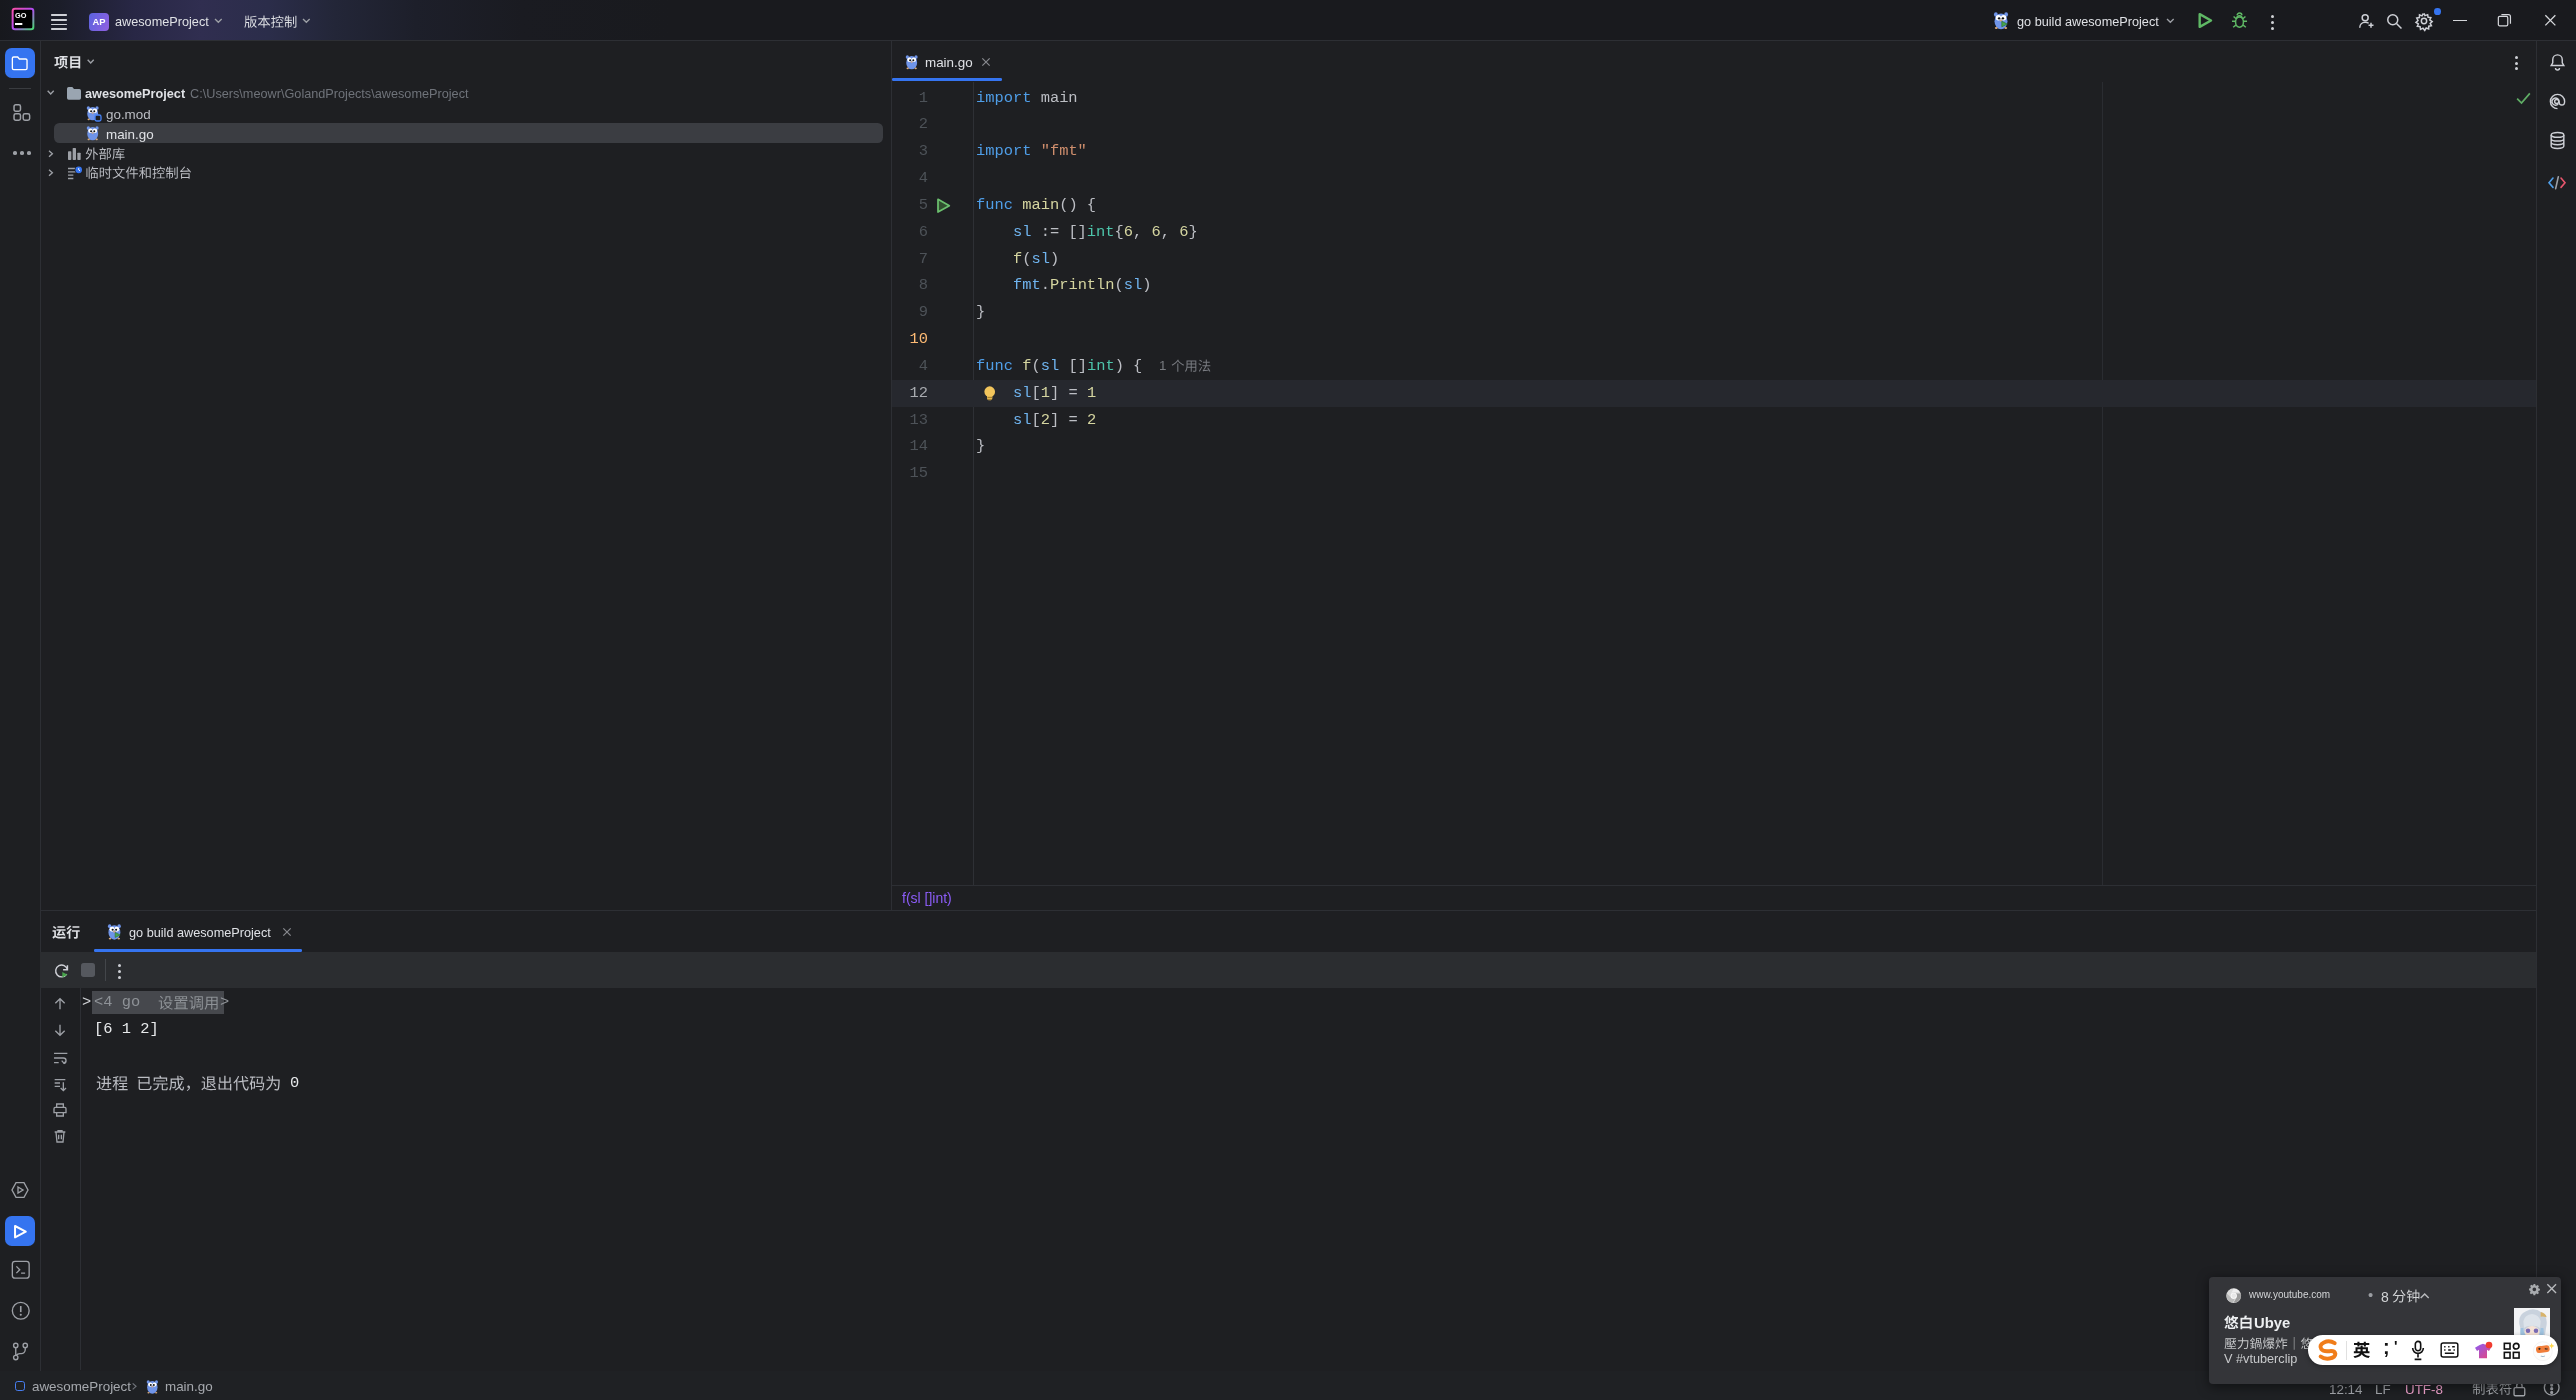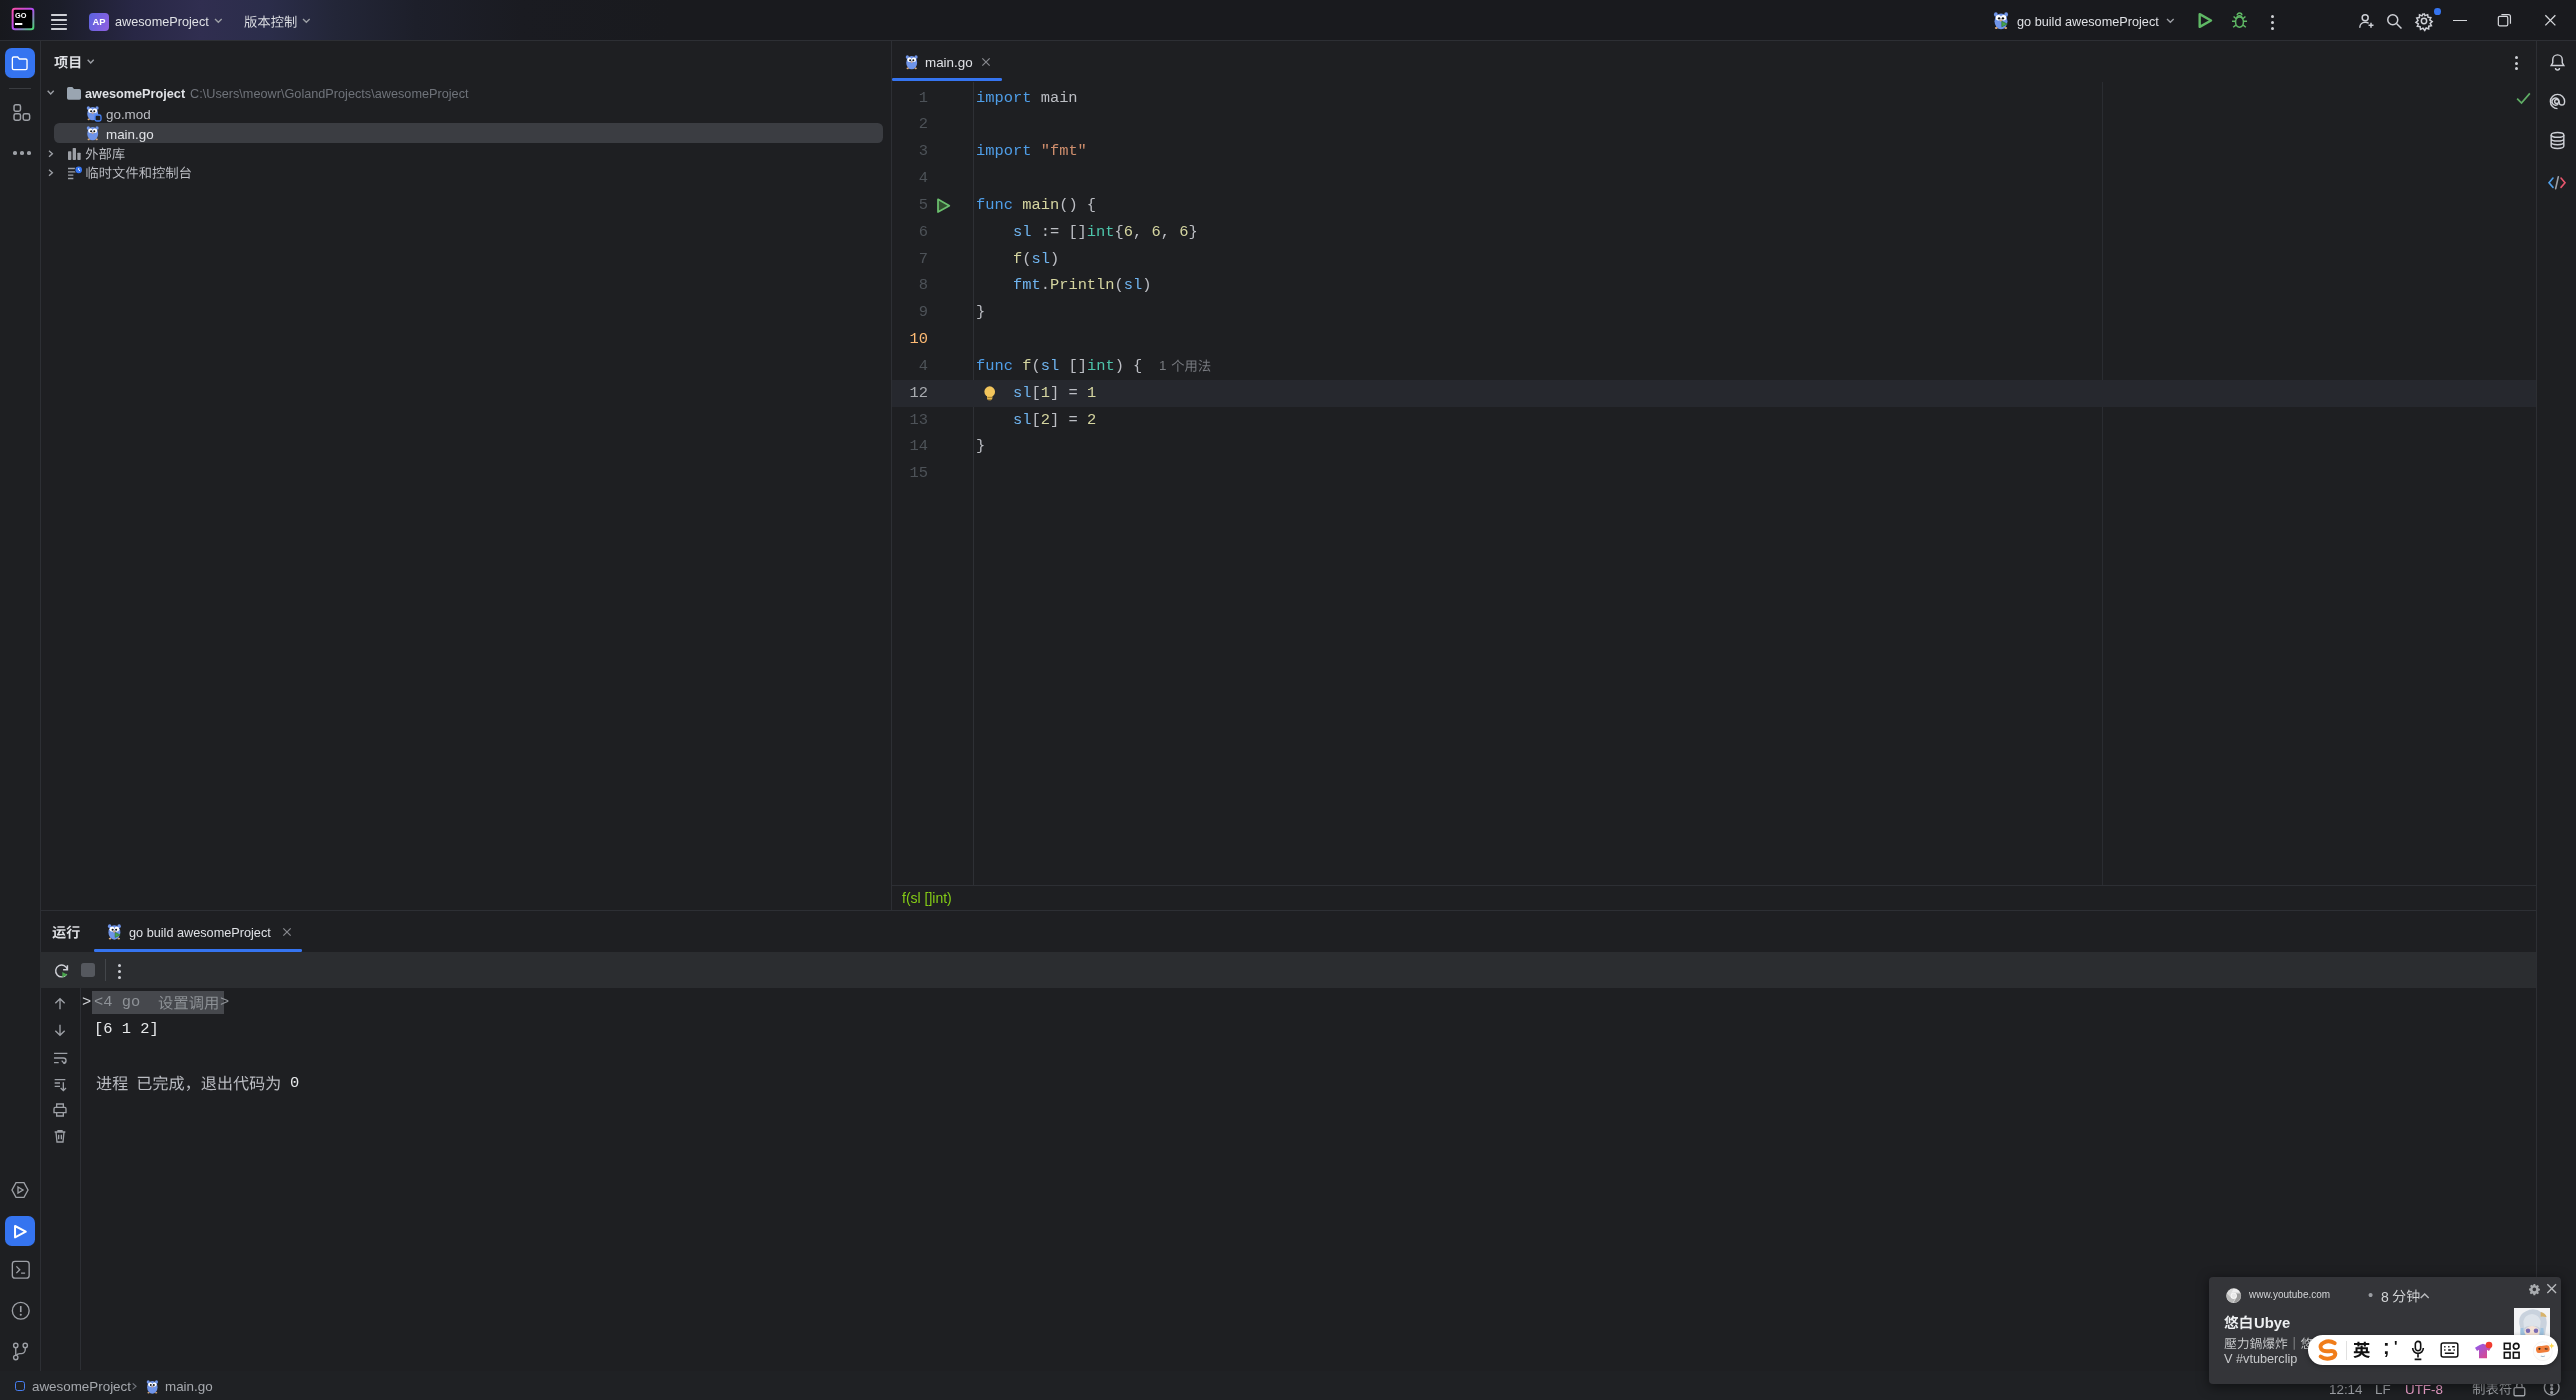--- a/index.html
+++ b/index.html
@@ -291,21 +291,21 @@
 <div class="abs mono" style="left:976px;top:353px"><span style="color:#4f9ee8">func</span><span style="color:#bcbec4"> </span><span style="color:#d5d5a0">f</span><span style="color:#bcbec4">(</span><span style="color:#6fb3ee">sl</span><span style="color:#bcbec4"> []</span><span style="color:#4dc5ab">int</span><span style="color:#bcbec4">) {</span></div>
 <div class="abs mono" style="left:976px;top:380px"><span style="color:#bcbec4">    </span><span style="color:#6fb3ee">sl</span><span style="color:#bcbec4">[</span><span style="color:#d5d5a0">1</span><span style="color:#bcbec4">] = </span><span style="color:#d5d5a0">1</span></div>
 <div class="abs mono" style="left:976px;top:407px"><span style="color:#bcbec4">    </span><span style="color:#6fb3ee">sl</span><span style="color:#bcbec4">[</span><span style="color:#d5d5a0">2</span><span style="color:#bcbec4">] = </span><span style="color:#d5d5a0">2</span></div>
 <div class="abs mono" style="left:976px;top:433px"><span style="color:#bcbec4">}</span></div>
 <div class="abs" style="left:1159px;top:358px;font-size:13.4px;color:#787b80">1</div>
 <svg style="position:absolute;left:1171px;top:359px;" width="41" height="14" viewBox="0 0 61 21" fill="#787b80">
     <path transform="translate(0.0,17.6) scale(0.020000)" d="M460 -546V79H538V-546ZM506 -841C406 -674 224 -528 35 -446C56 -428 78 -399 91 -377C245 -452 393 -568 501 -706C634 -550 766 -454 914 -376C926 -400 949 -428 969 -444C815 -519 673 -613 545 -766L573 -810Z"></path>
     <path transform="translate(20.0,17.6) scale(0.020000)" d="M153 -770V-407C153 -266 143 -89 32 36C49 45 79 70 90 85C167 0 201 -115 216 -227H467V71H543V-227H813V-22C813 -4 806 2 786 3C767 4 699 5 629 2C639 22 651 55 655 74C749 75 807 74 841 62C875 50 887 27 887 -22V-770ZM227 -698H467V-537H227ZM813 -698V-537H543V-698ZM227 -466H467V-298H223C226 -336 227 -373 227 -407ZM813 -466V-298H543V-466Z"></path>
     <path transform="translate(40.0,17.6) scale(0.020000)" d="M95 -775C162 -745 244 -697 285 -662L328 -725C286 -758 202 -803 137 -829ZM42 -503C107 -475 187 -428 227 -395L269 -457C228 -490 146 -533 83 -559ZM76 16 139 67C198 -26 268 -151 321 -257L266 -306C208 -193 129 -61 76 16ZM386 45C413 33 455 26 829 -21C849 16 865 51 875 79L941 45C911 -33 835 -152 764 -240L704 -211C734 -172 765 -127 793 -82L476 -47C538 -131 601 -238 653 -345H937V-416H673V-597H896V-668H673V-840H598V-668H383V-597H598V-416H339V-345H563C513 -232 446 -125 424 -95C399 -58 380 -35 360 -30C369 -9 382 29 386 45Z"></path>
   </svg>
-<div class="abs ui" style="left:902px;top:890px;color:#84cc16;font-size:14px">f(sl []int)</div>
+<div class="abs ui" style="left:902px;top:890px;color:#8b5cf6;font-size:14px">f(sl []int)</div>
 <svg style="position:absolute;left:52px;top:925px;" width="29" height="14.8" viewBox="0 0 43 22" fill="#dfe1e5">
     <path transform="translate(0.0,18.5) scale(0.021000)" d="M381 -799V-687H894V-799ZM55 -737C110 -694 191 -633 228 -596L312 -682C271 -717 188 -774 134 -812ZM381 -113C418 -128 471 -134 808 -167C822 -140 834 -115 843 -94L951 -149C914 -224 836 -350 780 -443L680 -397L753 -270L510 -251C556 -315 601 -392 636 -466H959V-578H313V-466H490C457 -383 413 -307 396 -284C376 -255 359 -236 339 -231C354 -198 374 -138 381 -113ZM274 -507H34V-397H157V-116C114 -95 67 -59 24 -16L107 101C149 42 197 -22 228 -22C249 -22 283 8 324 31C394 71 475 83 601 83C710 83 870 77 945 73C946 38 967 -25 981 -59C876 -44 707 -35 605 -35C496 -35 406 -40 340 -80C311 -96 291 -111 274 -121Z"></path>
     <path transform="translate(21.0,18.5) scale(0.021000)" d="M447 -793V-678H935V-793ZM254 -850C206 -780 109 -689 26 -636C47 -612 78 -564 93 -537C189 -604 297 -707 370 -802ZM404 -515V-401H700V-52C700 -37 694 -33 676 -33C658 -32 591 -32 534 -35C550 0 566 52 571 87C660 87 724 85 767 67C811 49 823 15 823 -49V-401H961V-515ZM292 -632C227 -518 117 -402 15 -331C39 -306 80 -252 97 -227C124 -249 151 -274 179 -301V91H299V-435C339 -485 376 -537 406 -588Z"></path>
   </svg>
 <svg class="abs" style="left:107px;top:923px" width="14.8" height="17.4" viewBox="0 0 20 24">
     <ellipse cx="10" cy="13" rx="8.2" ry="10" fill="#6f94e8"></ellipse>
     <ellipse cx="3.5" cy="4.5" rx="2.4" ry="2.8" fill="#6f94e8"></ellipse>
     <ellipse cx="16.5" cy="4.5" rx="2.4" ry="2.8" fill="#6f94e8"></ellipse>
     <circle cx="6.7" cy="8.6" r="3.4" fill="#fff"></circle>
     <circle cx="13.3" cy="8.6" r="3.4" fill="#fff"></circle>

